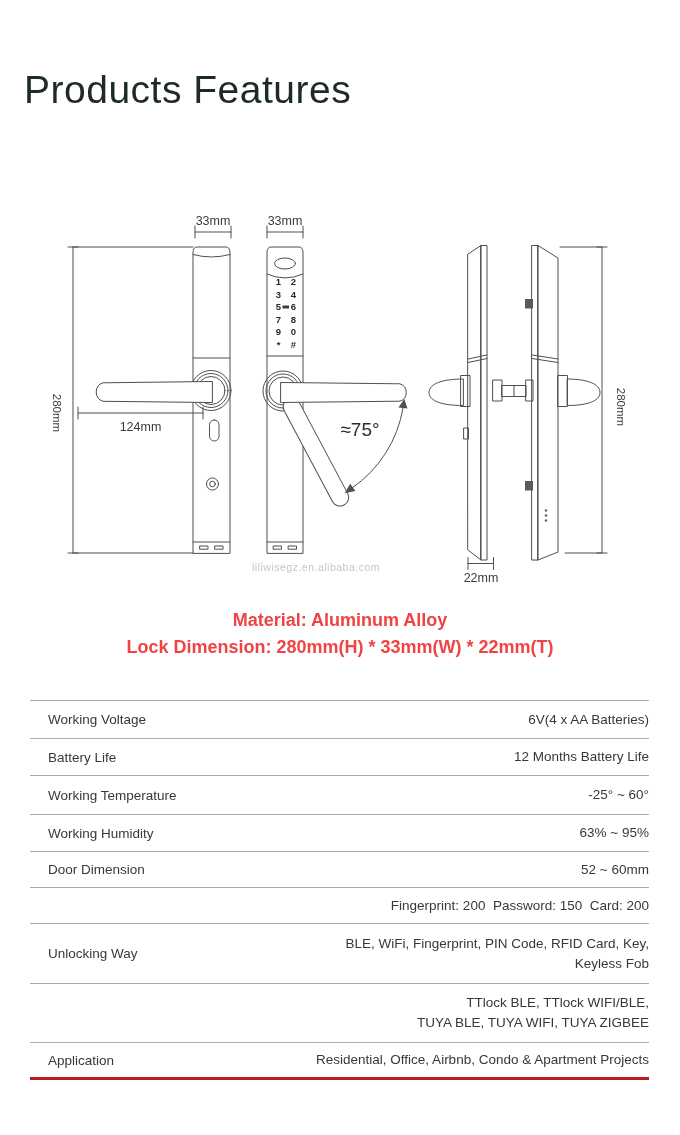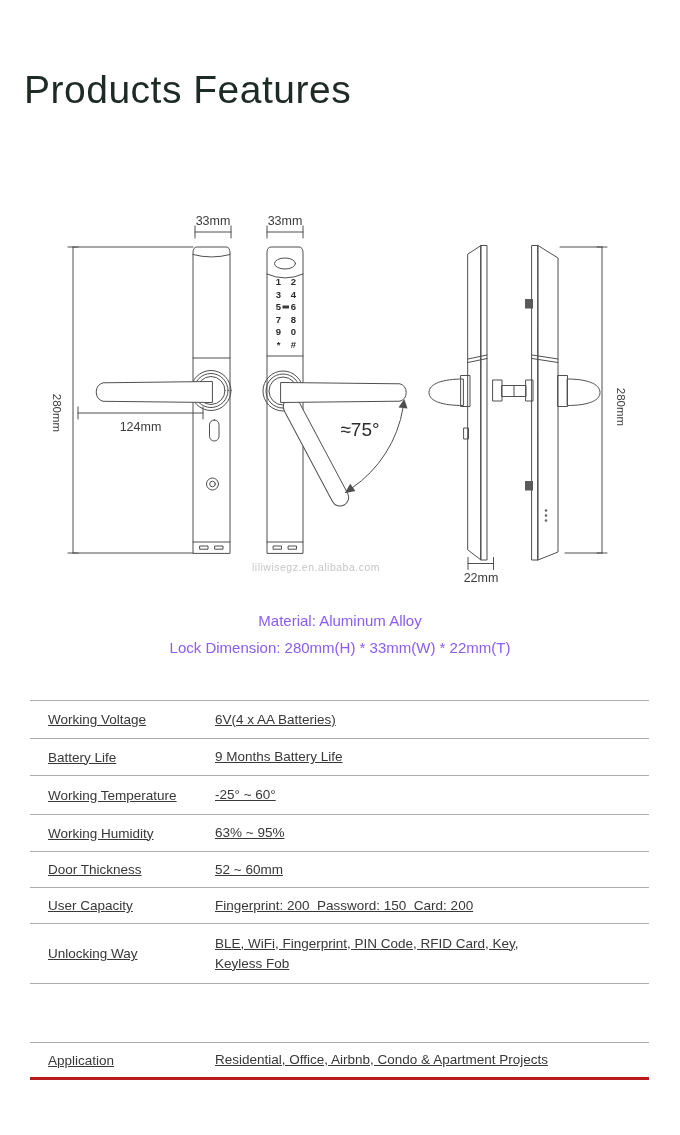--- a/index.html
+++ b/index.html
@@ -8,26 +8,26 @@
   .title{position:absolute;top:68px;left:0;width:100%;text-align:left;
          font-size:39px;font-weight:400;color:#1e2a24;letter-spacing:.5px;padding-left:24px;}
   svg.diagram{position:absolute;top:195px;left:0;}
   svg.diagram text{stroke:none;font-family:"Liberation Sans",sans-serif;}
   .dim{font-size:12.5px;fill:#3c3c3c;}
   .dimv{font-size:11.5px;fill:#3c3c3c;}
   .angle{font-size:19px;fill:#2c2c2c;}
   .kp{font-size:9.5px;font-weight:bold;fill:#2a2a2a;}
   .wm{font-size:10.5px;fill:#c6c6c6;letter-spacing:.5px;}
   .summary{position:absolute;top:607px;left:0;width:100%;text-align:center;
-           font-size:15px;color:#8b5cf6;line-height:27px;}
+           font-size:18px;color:#ef4444;line-height:27px;font-weight:bold;}
   .spec{position:absolute;top:700px;left:30px;width:619px;font-size:13.5px;color:#383838;}
-  .spec-row{display:flex;align-items:center;border-top:1px solid #abadad;box-sizing:border-box;text-decoration:underline;}
+  .spec-row{display:flex;align-items:center;border-top:1px solid #abadad;box-sizing:border-box;}
   .spec-row:last-child{border-bottom:3px solid #b91c1c;}
   .spec-label{width:167px;padding-left:18px;white-space:pre-wrap;line-height:17px;flex-shrink:0;}
-  .spec-value{flex:1;white-space:pre-wrap;line-height:20px;}
+  .spec-value{flex:1;white-space:pre-wrap;line-height:20px;text-align:right;}
 </style>
 </head>
 <body>
 
 <div class="page">
 
   <div class="title">Products Features</div>
 
   <svg class="diagram" width="680" height="400" viewBox="0 0 680 400">
     <g stroke="#4f4f4f" fill="none" stroke-width="1" stroke-linecap="round" stroke-linejoin="round">
@@ -143,44 +143,45 @@
     <div>Lock Dimension: 280mm(H) * 33mm(W) * 22mm(T)</div>
   </div>
 
   <div class="spec">
     <div class="spec-row" style="height:38px">
       <div class="spec-label">Working Voltage</div>
       <div class="spec-value">6V(4 x AA Batteries)</div>
     </div>
     <div class="spec-row" style="height:37px">
       <div class="spec-label">Battery Life</div>
-      <div class="spec-value">9 Months Battery Life</div>
+      <div class="spec-value">12 Months Battery Life</div>
     </div>
     <div class="spec-row" style="height:39px">
       <div class="spec-label">Working Temperature</div>
       <div class="spec-value">-25° ~ 60°</div>
     </div>
     <div class="spec-row" style="height:37px">
       <div class="spec-label">Working Humidity</div>
       <div class="spec-value">63% ~ 95%</div>
     </div>
     <div class="spec-row" style="height:36px">
-      <div class="spec-label">Door Thickness</div>
+      <div class="spec-label">Door Dimension</div>
       <div class="spec-value">52 ~ 60mm</div>
     </div>
     <div class="spec-row" style="height:36px">
-      <div class="spec-label">User Capacity</div>
       <div class="spec-value">Fingerprint: 200  Password: 150  Card: 200</div>
     </div>
     <div class="spec-row" style="height:60px">
       <div class="spec-label">Unlocking Way</div>
       <div class="spec-value">BLE, WiFi, Fingerprint, PIN Code, RFID Card, Key,
 Keyless Fob</div>
     </div>
     <div class="spec-row" style="height:59px">
+      <div class="spec-value">TTlock BLE, TTlock WIFI/BLE,
+TUYA BLE, TUYA WIFI, TUYA ZIGBEE</div>
     </div>
     <div class="spec-row" style="height:38px">
       <div class="spec-label">Application</div>
       <div class="spec-value">Residential, Office, Airbnb, Condo &amp; Apartment Projects</div>
     </div>
   </div>
 
 </div>
 
 </body></html>

